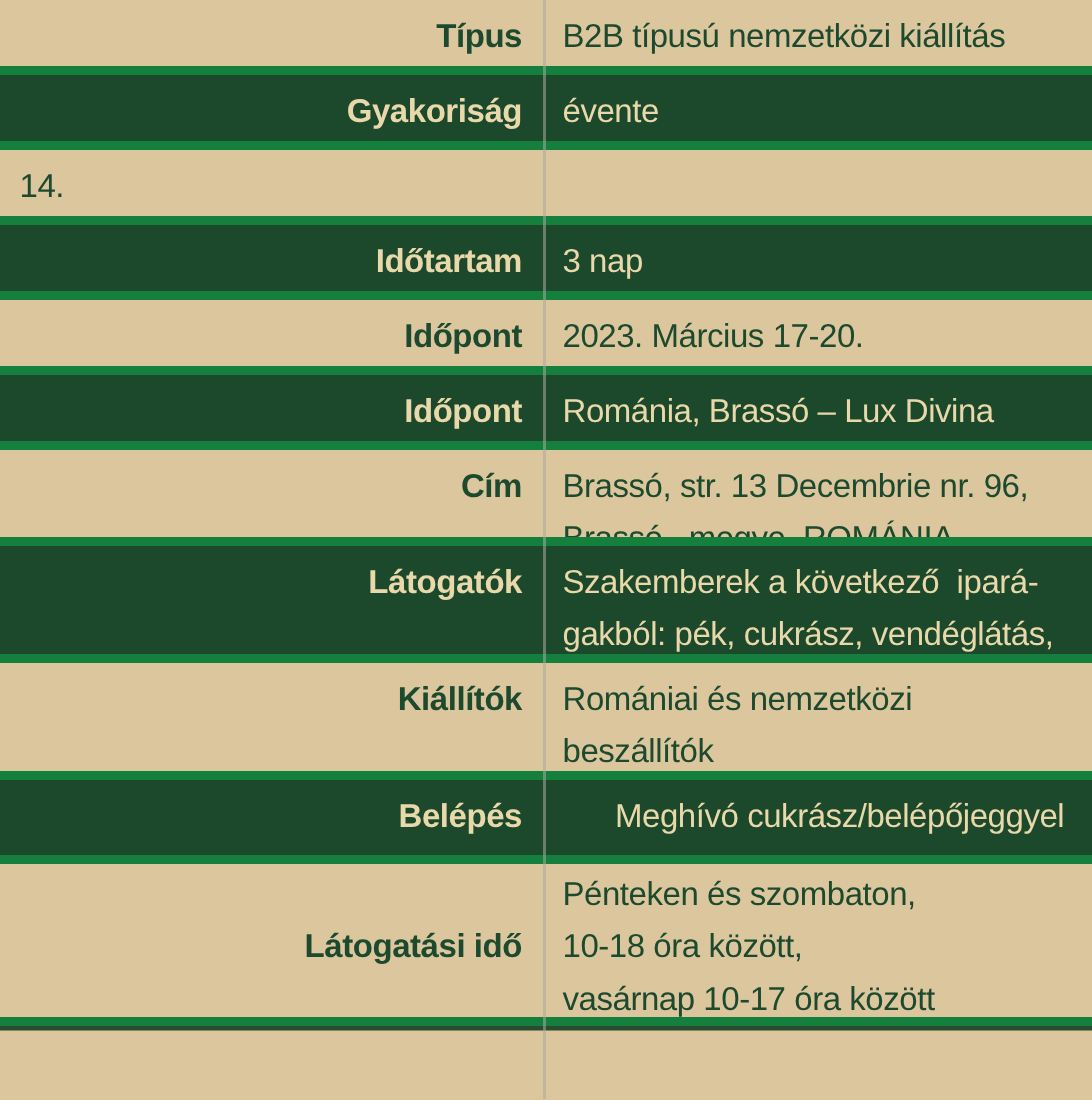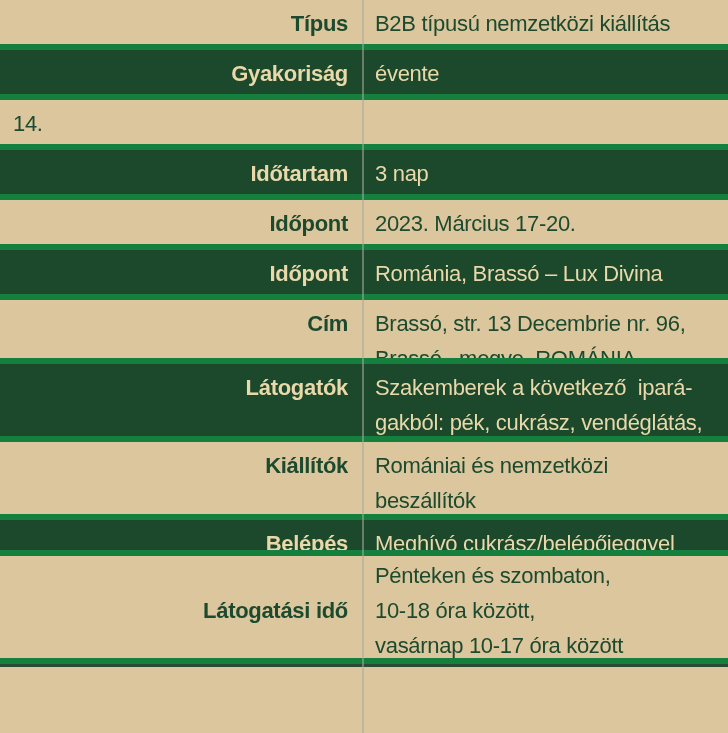--- a/index.html
+++ b/index.html
@@ -29,21 +29,21 @@
     color: #1d4a2e;
   }
   .r-green {
     background: #1c492c;
     color: #e9d8aa;
   }
   .h-single { height: 50px; }
   .h-cim    { height: 64px; }
   .h-latog  { height: 78px; }
   .h-kiall  { height: 78px; }
-  .h-belep  { height: 36px; }
+  .h-belep  { height: 56px; gap: 35px; }
   .h-lido   { height: 108px; align-items: center; }
   .cell {
     box-sizing: border-box;
     padding-top: 6px;
   }
   .label {
     width: 362px;
     flex: 0 0 362px;
     text-align: right;
     padding-right: 14px;

